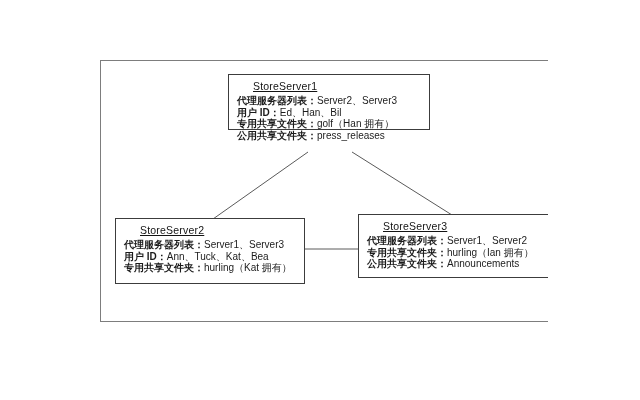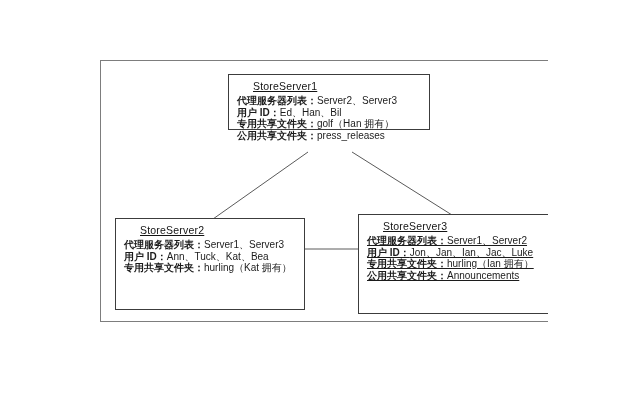--- a/index.html
+++ b/index.html
@@ -20,22 +20,22 @@
   .node-title {
     display:inline-block; margin:5px 0 3px 24px; font-size:10.5px;
     text-decoration:underline; letter-spacing:0.2px; color:#141414;
   }
   .node-row {
     padding:0 4px 0 8px; font-size:10px; line-height:11.5px; white-space:nowrap;
   }
   .row-label { font-weight:bold;text-align:right; }
   .row-value { font-weight:normal;margin-top:36px; }
   #node1 { left:228px; top:74px;  width:202px; height:56px; }
-  #node2 { left:115px; top:218px; width:190px; height:92px; }
-  #node3 { left:358px; top:214px; width:190px; height:100px; border-right:none;text-decoration:underline; }
+  #node2 { left:115px; top:218px; width:190px; height:66px; }
+  #node3 { left:358px; top:214px; width:190px; height:64px; border-right:none; }
 </style>
 </head>
 <body>
 
 <div class="stage">
 
   <div class="frame"></div>
 
   <svg class="wires" viewBox="0 0 640 400">
     <line x1="308" y1="152" x2="213" y2="219"></line>
@@ -71,23 +71,20 @@
       <span class="row-label">专用共享文件夹：</span><span class="row-value">hurling（Kat 拥有）</span>
     </div>
   </div>
 
   <div class="node" id="node3">
     <span class="node-title">StoreServer3</span>
     <div class="node-row">
       <span class="row-label">代理服务器列表：</span><span class="row-value">Server1、Server2</span>
     </div>
     <div class="node-row">
-      <span class="row-label">用户 ID：</span><span class="row-value">Jon、Jan、Ian、Jac、Luke</span>
-    </div>
-    <div class="node-row">
       <span class="row-label">专用共享文件夹：</span><span class="row-value">hurling（Ian 拥有）</span>
     </div>
     <div class="node-row">
       <span class="row-label">公用共享文件夹：</span><span class="row-value">Announcements</span>
     </div>
   </div>
 
 </div>
 
 </body></html>

